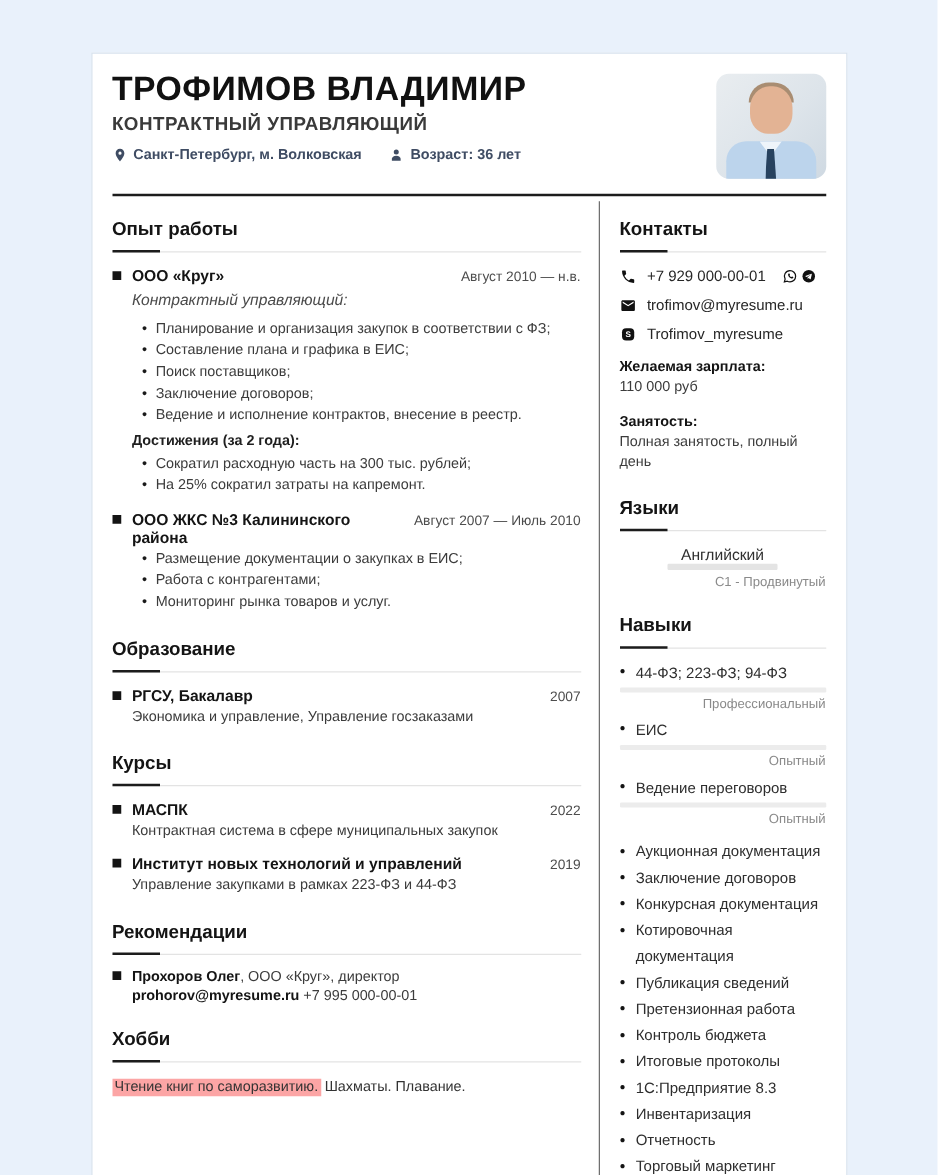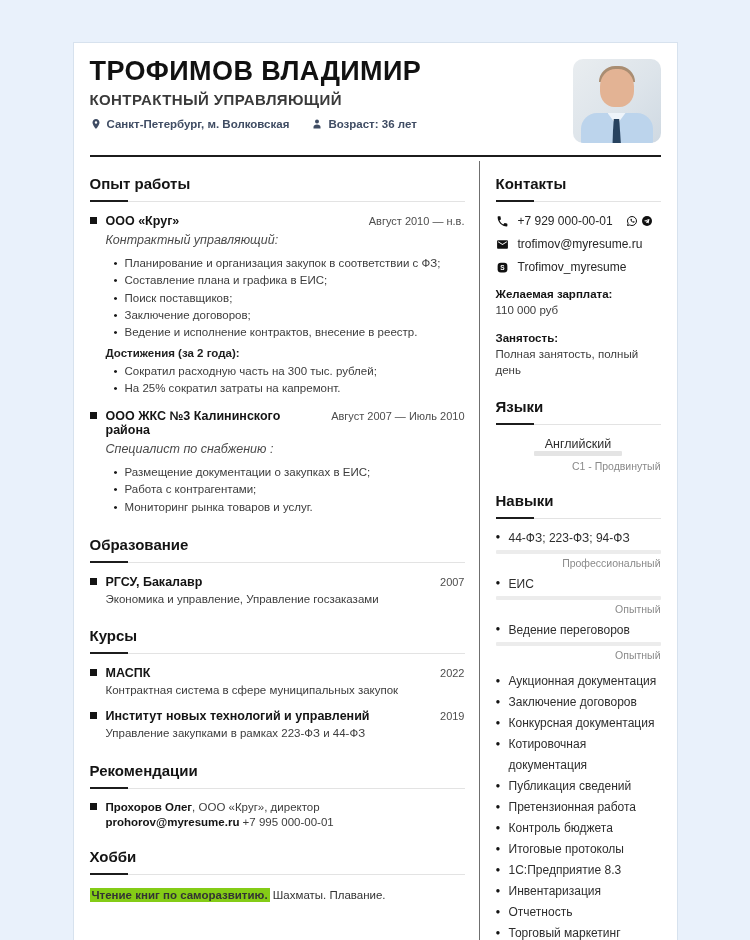--- a/index.html
+++ b/index.html
@@ -64,21 +64,21 @@
   .edu-desc { font-size: 11.5px; color: #3c3c3c; margin: 2px 0 10px 16px; line-height: 1.45; }
 
   
   .rec-line1 { font-size: 11.5px; color: #3c3c3c; }
   .rec-line1 b, .rec-line2 b { color: #141414; }
   .rec-line2 { font-size: 11.5px; color: #3c3c3c; margin: 3px 0 0 16px; }
   .rec-wrap { display: flex; align-items: baseline; }
 
   
   .body-text { font-size: 11.5px; color: #333; line-height: 1.55; }
-  .hl { background: #84cc16; padding: 1px 2px; font-weight: bold; }
+  .hl { background: #fca5a5; padding: 1px 2px; }
 
   
   .c-row { display: flex; align-items: center; gap: 9px; margin-bottom: 9px; }
   .c-row svg { width: 13px; height: 13px; flex: 0 0 auto; }
   .c-text { font-size: 12px; color: #262626; }
   .c-extra { display: inline-flex; gap: 3px; align-items: center; margin-left: 4px; }
   .c-extra svg { width: 12px; height: 12px; }
   .kv { margin-top: 14px; }
   .kv-label { font-size: 11.5px; font-weight: 700; color: #141414; }
   .kv-value { font-size: 11.5px; color: #3c3c3c; margin-top: 2px; line-height: 1.4; }
@@ -161,21 +161,20 @@
               <li>На 25% сократил затраты на капремонт.</li>
             </ul>
           </article>
 
           <article class="job">
             <div class="item-head">
               <span class="sq"></span>
               <span class="item-title">ООО ЖКС №3 Калининского района</span>
               <span class="item-date">Август 2007 — Июль 2010</span>
             </div>
-            <div class="role">Специалист по снабжению :</div>
             <ul class="blist">
               <li>Размещение документации о закупках в ЕИС;</li>
               <li>Работа с контрагентами;</li>
               <li>Мониторинг рынка товаров и услуг.</li>
             </ul>
           </article>
         </section>
 
         <section>
           <div class="sec-h">Образование</div>

